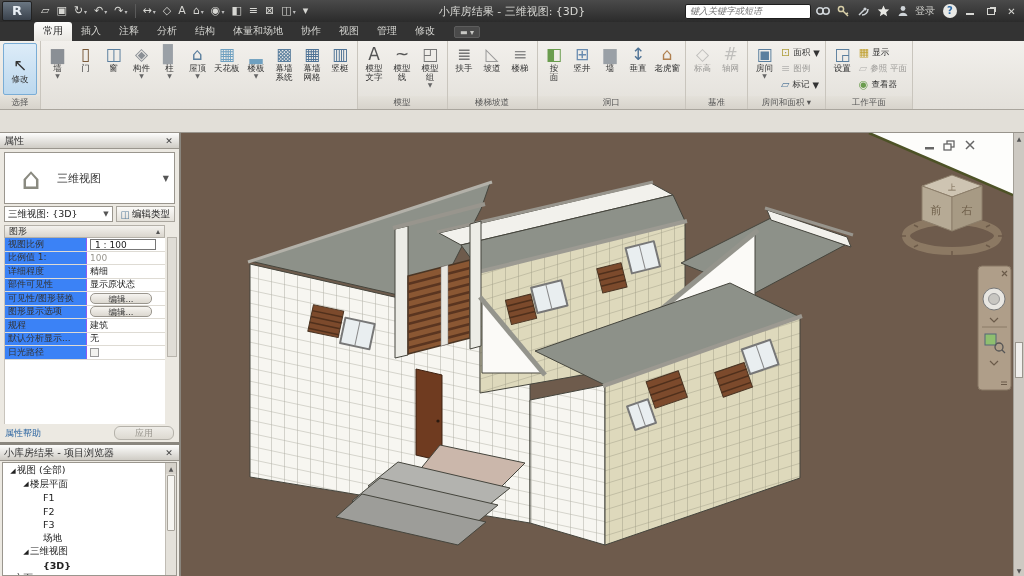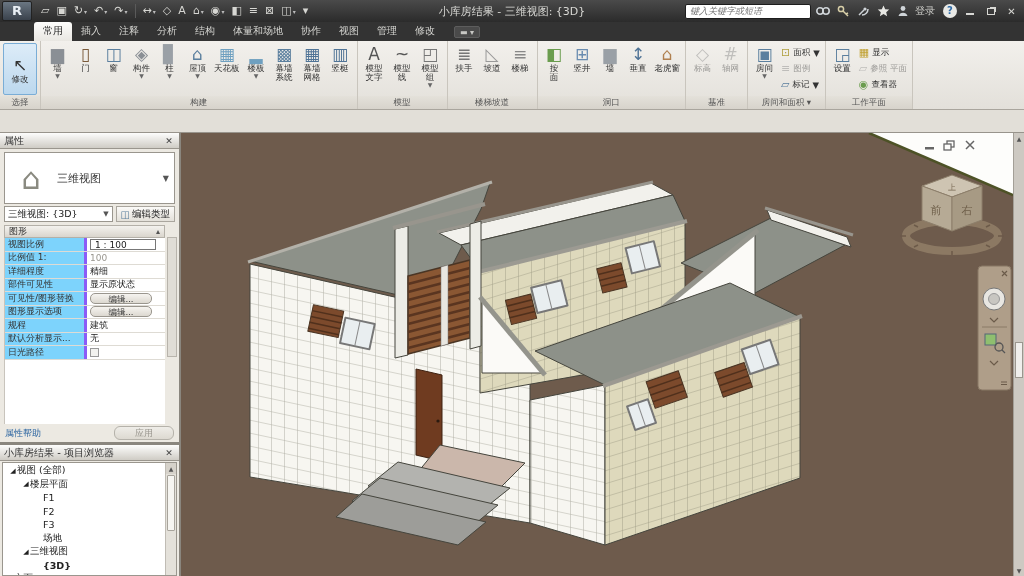--- a/index.html
+++ b/index.html
@@ -62,21 +62,21 @@
   #ts-arrow { font-size:8px; color:#555; padding-right:5px; }
   #inst-row { display:flex; margin:0 4px 2px; gap:3px; align-items:center; }
   #inst-combo { flex:1; height:16px; background:#fff; border:1px solid #9a968e; font-size:9.5px; display:flex; align-items:center; padding:0 3px; color:#222; }
   #inst-combo .arr { margin-left:auto; font-size:7px; color:#555; }
   #edit-type-btn { height:16px; border:1px solid #aaa69e; background:linear-gradient(#fbfaf8,#e4e1da); font-size:9.5px; display:flex; align-items:center; gap:2px; padding:0 4px; color:#222; }
   #edit-type-btn .icn { color:#5b7f9e; font-size:10px; }
   #graphics-hdr { margin:1px 14px 0 4px; height:13px; background:linear-gradient(#f4f2ee,#d9d5cd); border:1px solid #b4b0a8; font-size:9px; color:#333; display:flex; align-items:center; padding:0 4px; }
   #graphics-hdr .chev { margin-left:auto; font-size:8px; color:#555; }
   #props-rows { flex:1; margin:0 14px 0 4px; overflow:hidden; background:#fff; border-left:1px solid #c8c4bc; }
   .prow { display:flex; height:13.5px; border-bottom:1px solid #dedbd4; font-size:9px; align-items:center; }
-  .prow .plabel { width:82px; background:#7dd3fc; color:#333; padding-left:3px; border-right:3px solid #8b5cf6; height:100%; display:flex; align-items:center; white-space:nowrap; overflow:hidden; }
+  .prow .plabel { width:82px; background:#3b82f6; color:#333; padding-left:3px; border-right:1px solid #8b5cf6; height:100%; display:flex; align-items:center; white-space:nowrap; overflow:hidden; }
   .prow .pvalue { flex:1; color:#222; padding-left:3px; display:flex; align-items:center; height:100%; white-space:nowrap; overflow:hidden; }
   .prow .pvalue.dim { color:#9a978f; }
   .pvalue .val-input { border:1px solid #777; background:#fff; width:66px; height:11px; line-height:10px; padding-left:4px; }
   .pvalue .val-btn { width:62px; height:11px; border:1px solid #9a968e; border-radius:5px; background:linear-gradient(#f6f4f0,#dcd8d0); text-align:center; line-height:10px; font-size:8.5px; color:#333; }
   .pvalue .val-check { width:9px; height:9px; border:1px solid #999; background:#f2f2ef; }
   #props-scroll { position:absolute; right:2px; top:104px; width:10px; height:120px; background:#e0ddd6; border:1px solid #b8b4ac; }
   #props-footer { height:18px; display:flex; align-items:center; padding:0 5px; }
   #props-help { font-size:9px; color:#2a64a0; }
   #apply-btn { margin-left:auto; width:60px; height:14px; border:1px solid #b5b2aa; border-radius:6px; background:linear-gradient(#efede8,#ddd9d1); color:#9a978f; font-size:9px; text-align:center; line-height:13px; }
 
@@ -237,21 +237,20 @@
           <div class="rbtn">
             <span class="icn" style="color: rgb(79, 115, 150);">▦</span>
             <span class="lbl">幕墙
 网格</span>
           </div>
           <div class="rbtn">
             <span class="icn" style="color: rgb(79, 115, 150);">▥</span>
             <span class="lbl">竖梃</span>
           </div>
         </div>
-        <div class="rpanel-title">构建</div>
       </div>
       <div class="rpanel">
         <div class="rpanel-body">
           <div class="rbtn">
             <span class="icn" style="color: rgb(85, 85, 85);">A</span>
             <span class="lbl">模型
 文字</span>
           </div>
           <div class="rbtn">
             <span class="icn" style="color: rgb(85, 85, 85);">~</span>

